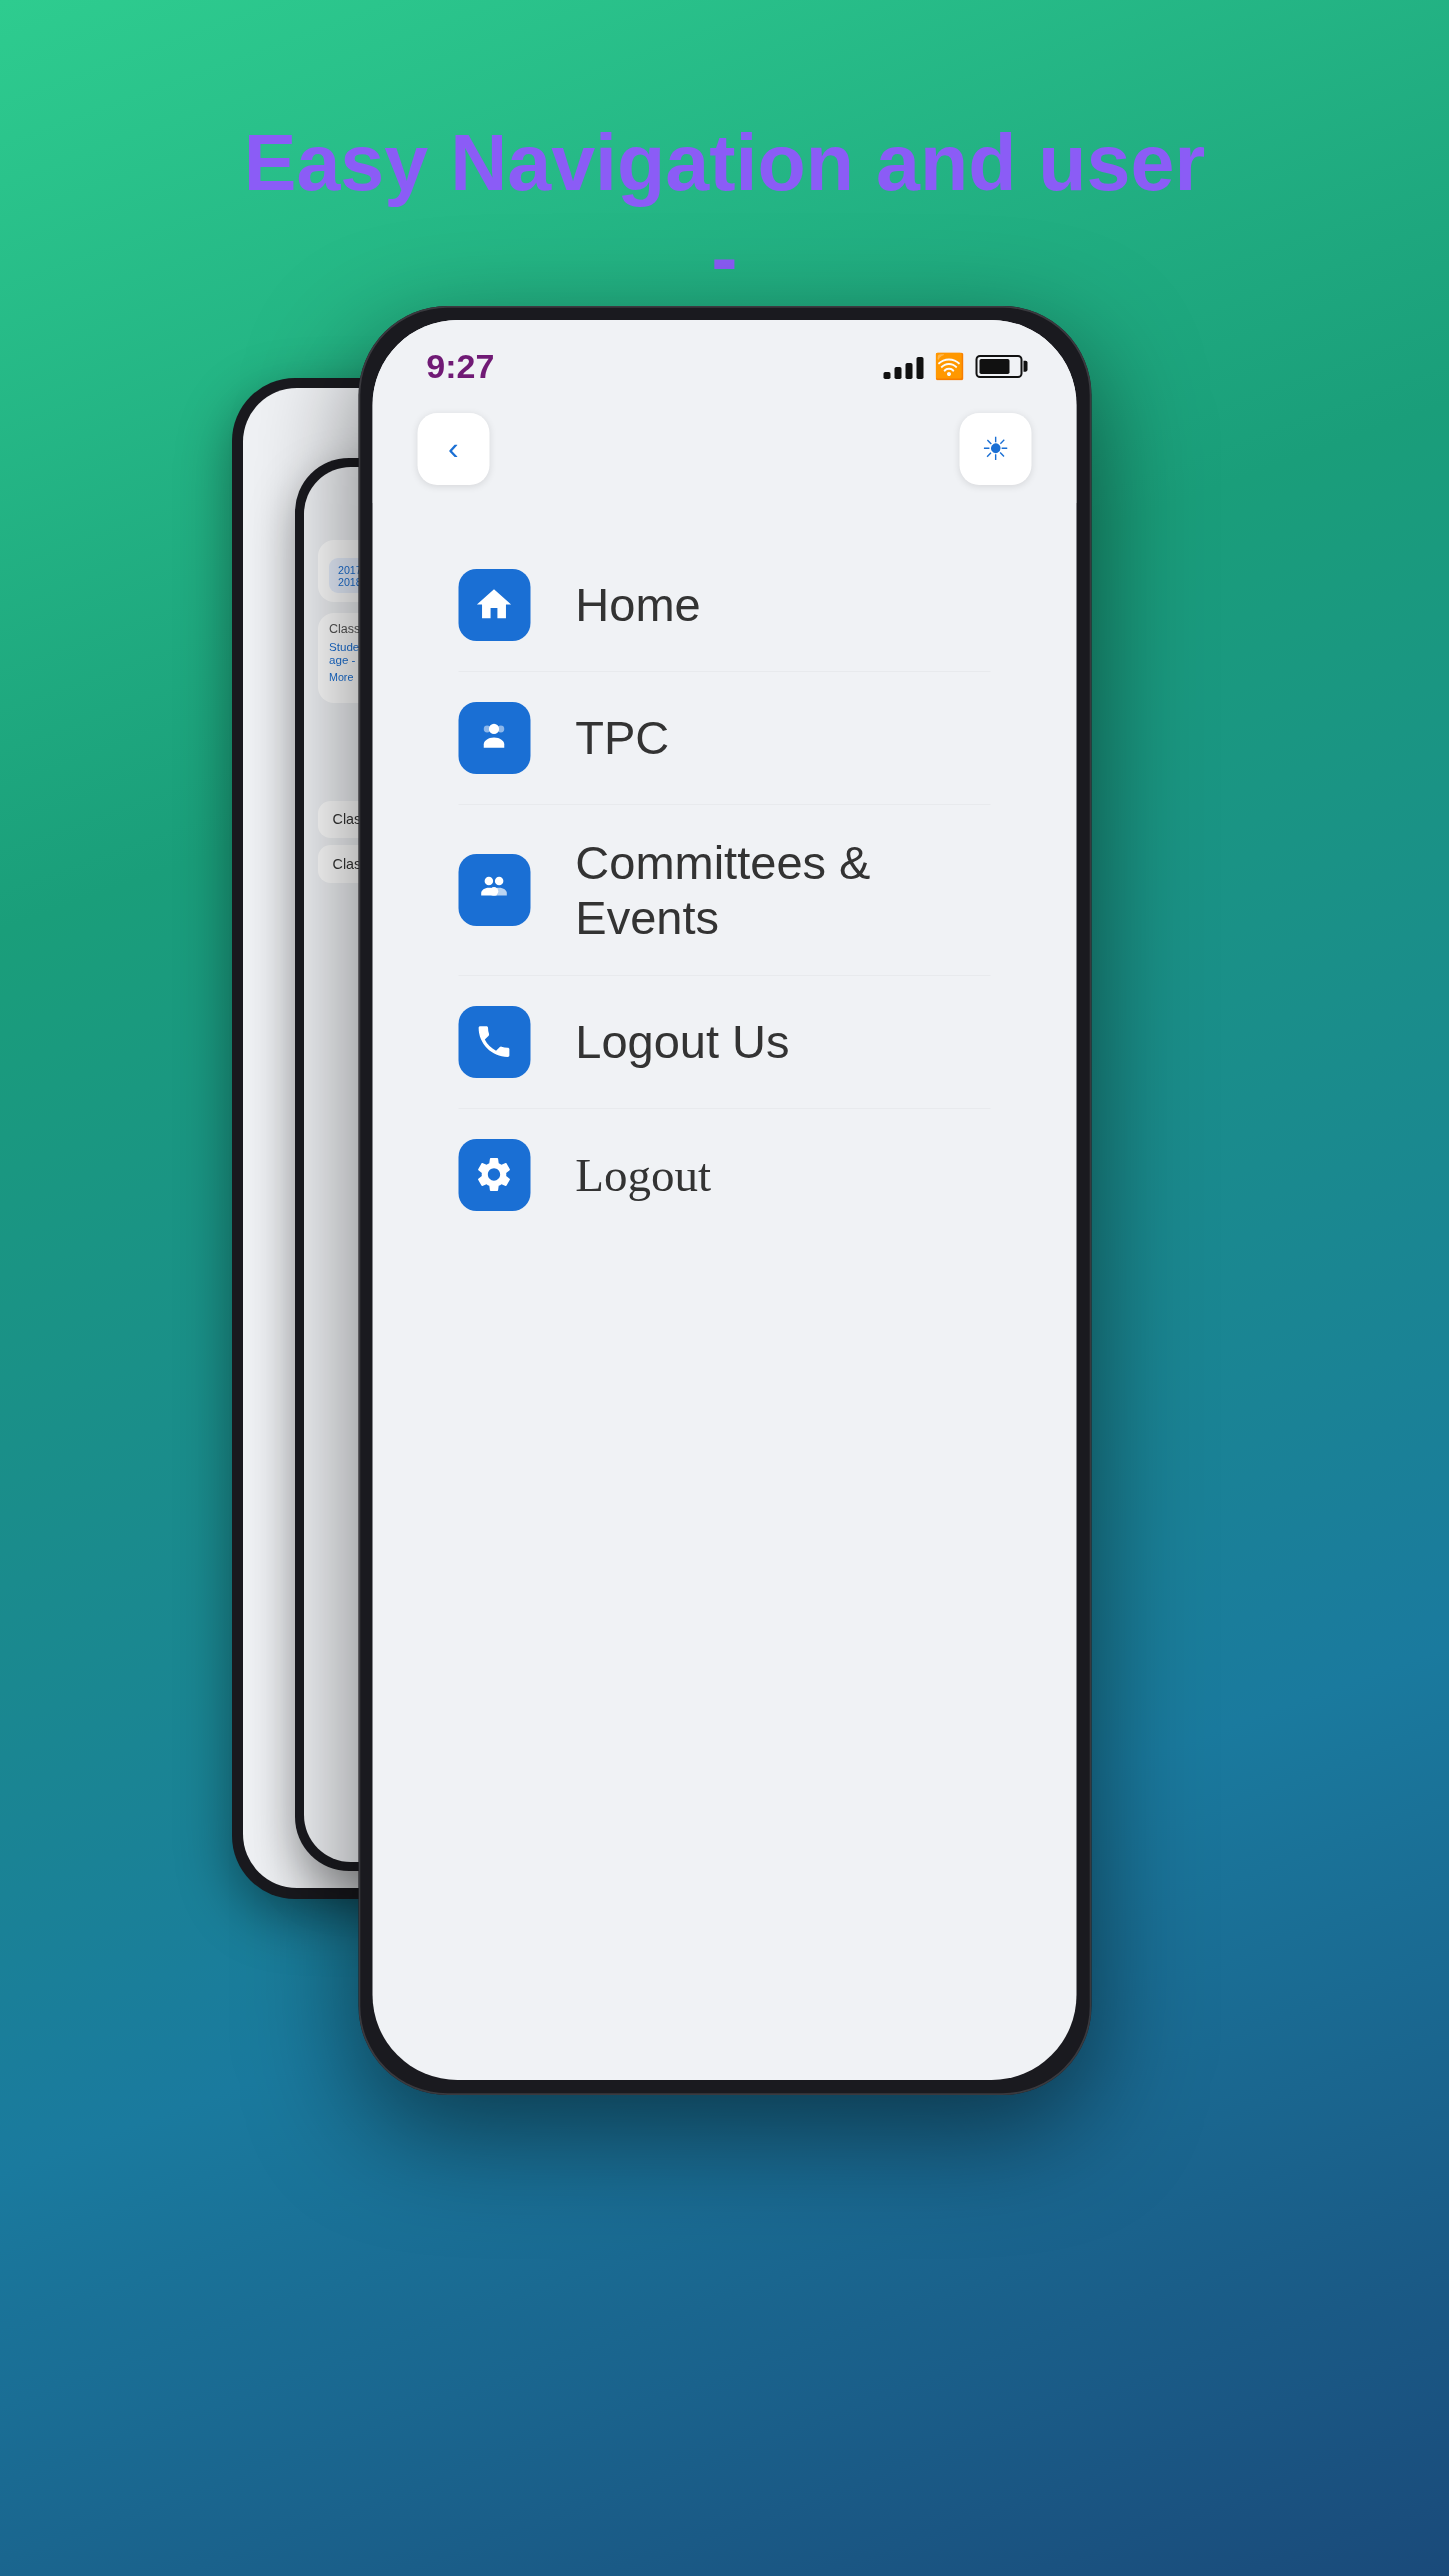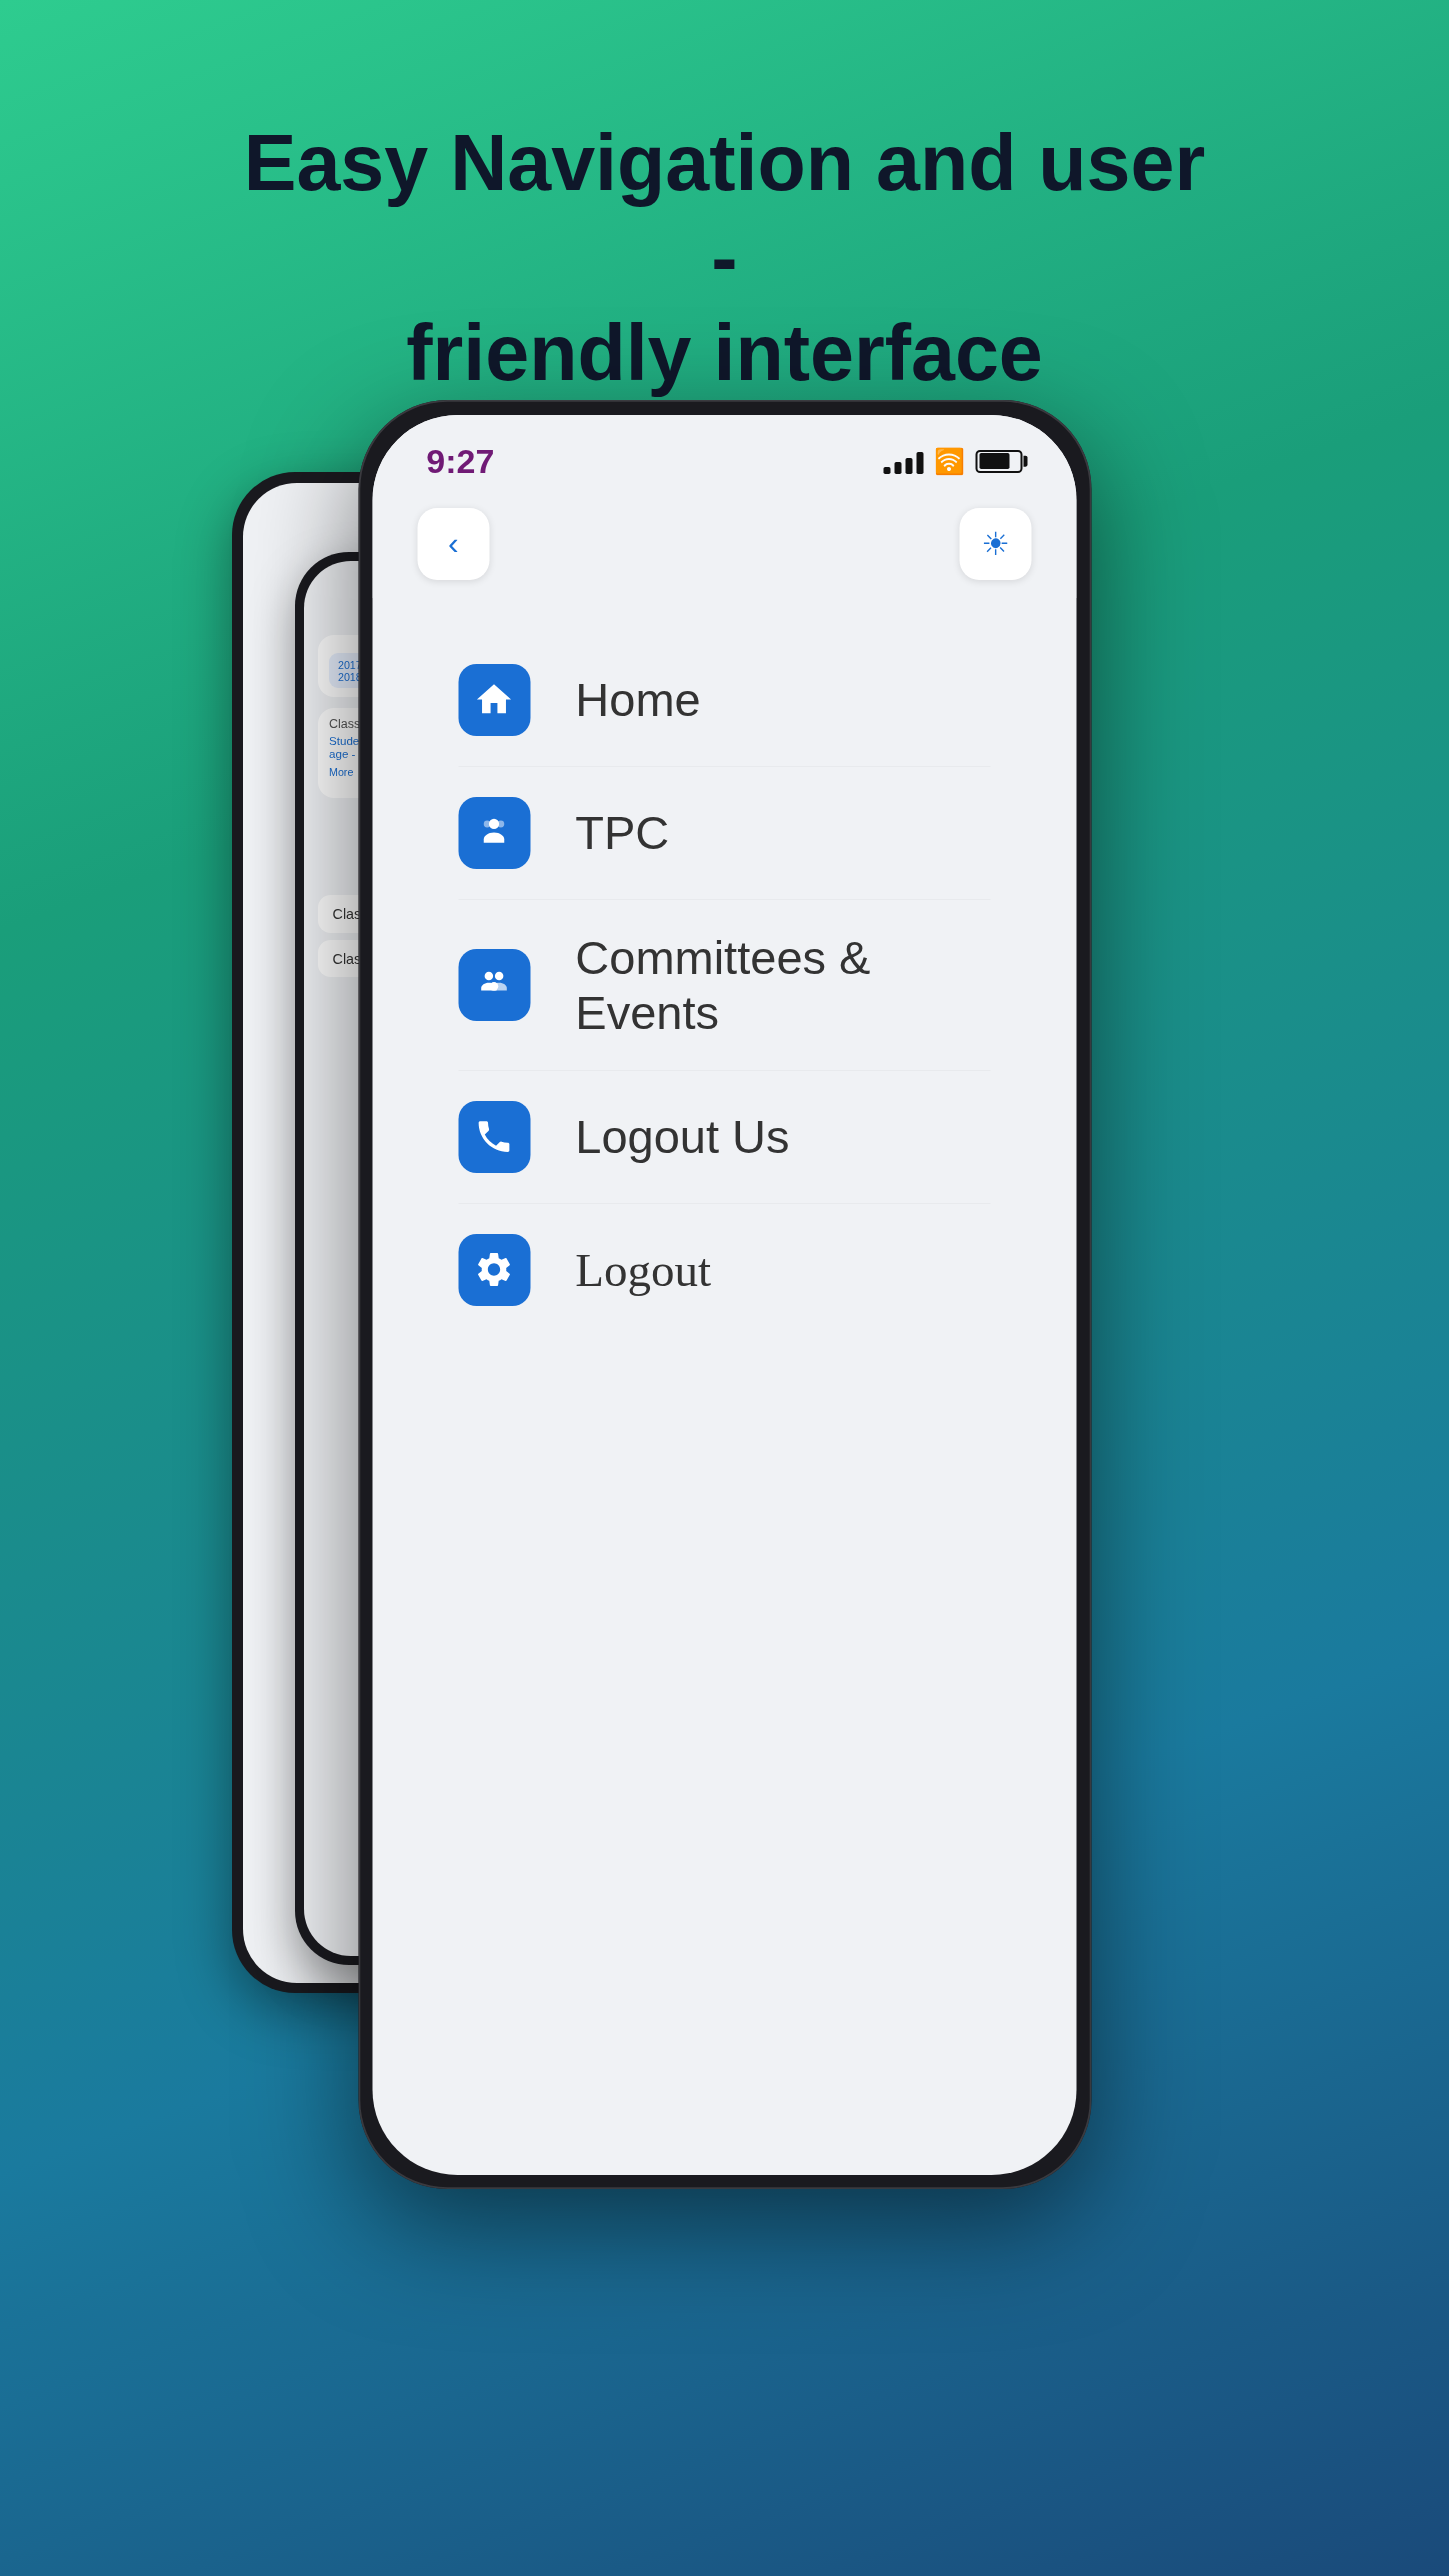--- a/index.html
+++ b/index.html
@@ -11,21 +11,21 @@
       font-family: -apple-system, BlinkMacSystemFont, 'Segoe UI', sans-serif;
       background: linear-gradient(160deg, #2ecc8f 0%, #1a9e7a 30%, #1a7a9e 70%, #1a4a7a 100%);
       display: flex;
       flex-direction: column;
       align-items: center;
     }
 
     .headline {
       margin-top: 116px;
       text-align: center;
-      color: #0f172a;
+      color: #8b5cf6;
       font-size: 79px;
       font-weight: 700;
       line-height: 1.2;
       max-width: 1073px;
       padding: 0 54px;
     }
 
     
     .phone-shell {
       position: absolute;
@@ -392,21 +392,20 @@
       position: relative;
       width: 877px;
       height: 1878px;
     }
   </style>
 </head>
 <body>
 
 <div class="headline">
   <span>Easy Navigation and user -</span><br>
-  <span>friendly interface</span>
 </div>
 
 <div class="phone-wrapper-inner">
 
   <div class="inner-phone-1" style="position:absolute; top:72px; left:-54px; z-index:2;">
     <div class="inner-screen-1">
       <div class="inner-status">
         <div class="inner-signal">
           <div class="inner-signal-bar" style="height:5.4px;"></div>
           <div class="inner-signal-bar" style="height:8px;"></div>

